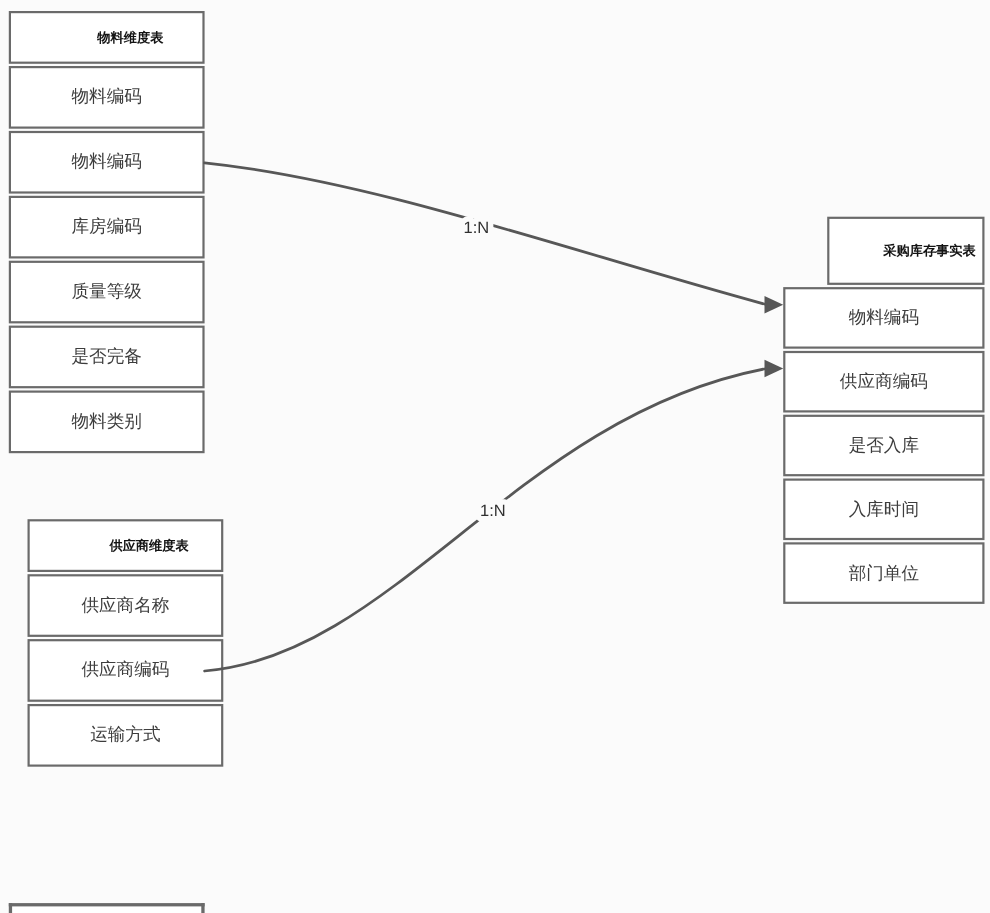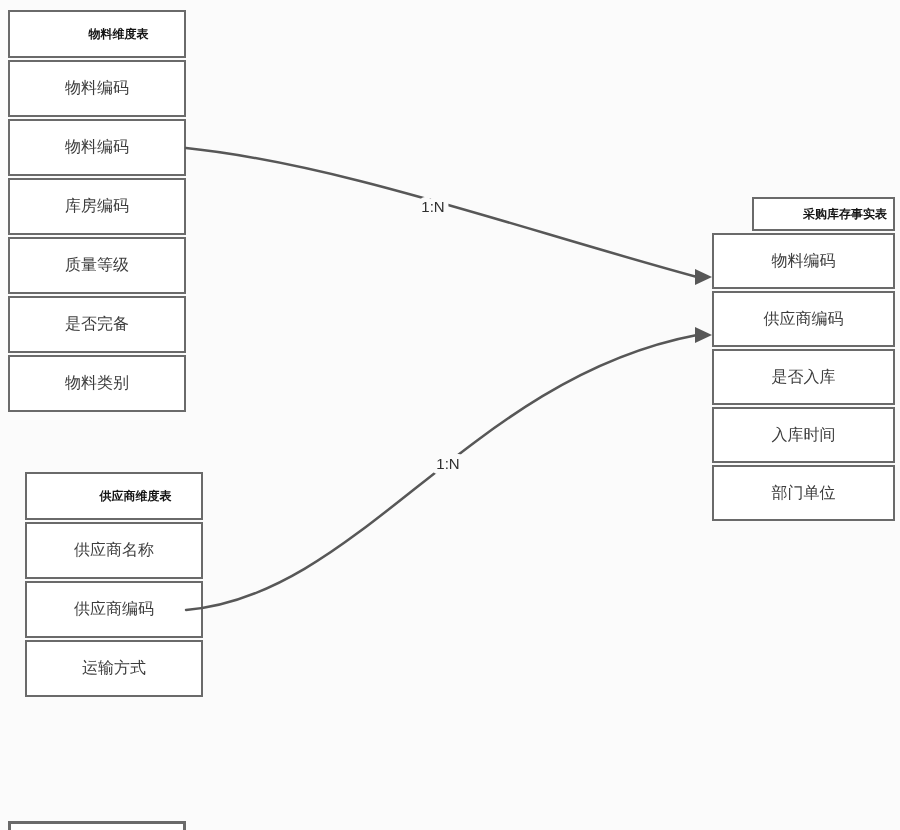--- a/index.html
+++ b/index.html
@@ -36,21 +36,21 @@
     border: 2px solid var(--box-border, #6a6a6a);
     background: var(--box-fill, #ffffff);
     display: flex;
     align-items: center;
     justify-content: center;
     font-size: 16px;
     color: var(--cell-text, #3d3d3d);
     height: 57px;
     margin-top: 2px;
   }
-  #fact-table .er-header { height: 34px; margin-left: 40px; }
+  #fact-table .er-header { height: 62px; margin-left: 40px; }
   #fact-table .cell { height: 56px; }
   #partial-row {
     position: absolute;
     left: 8px;
     top: 821px;
     width: 178px;
     height: 14px;
     box-sizing: border-box;
     border: 3px solid var(--box-border, #6a6a6a);
     border-bottom: none;

